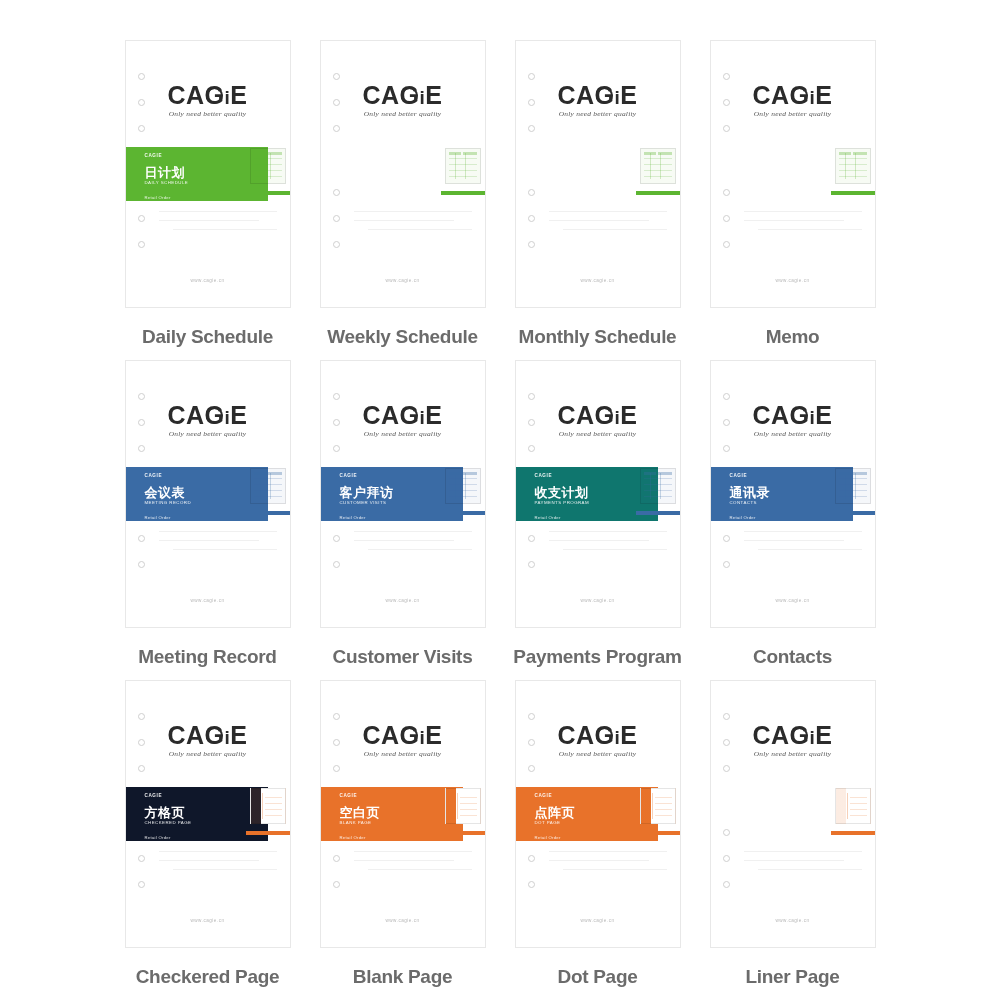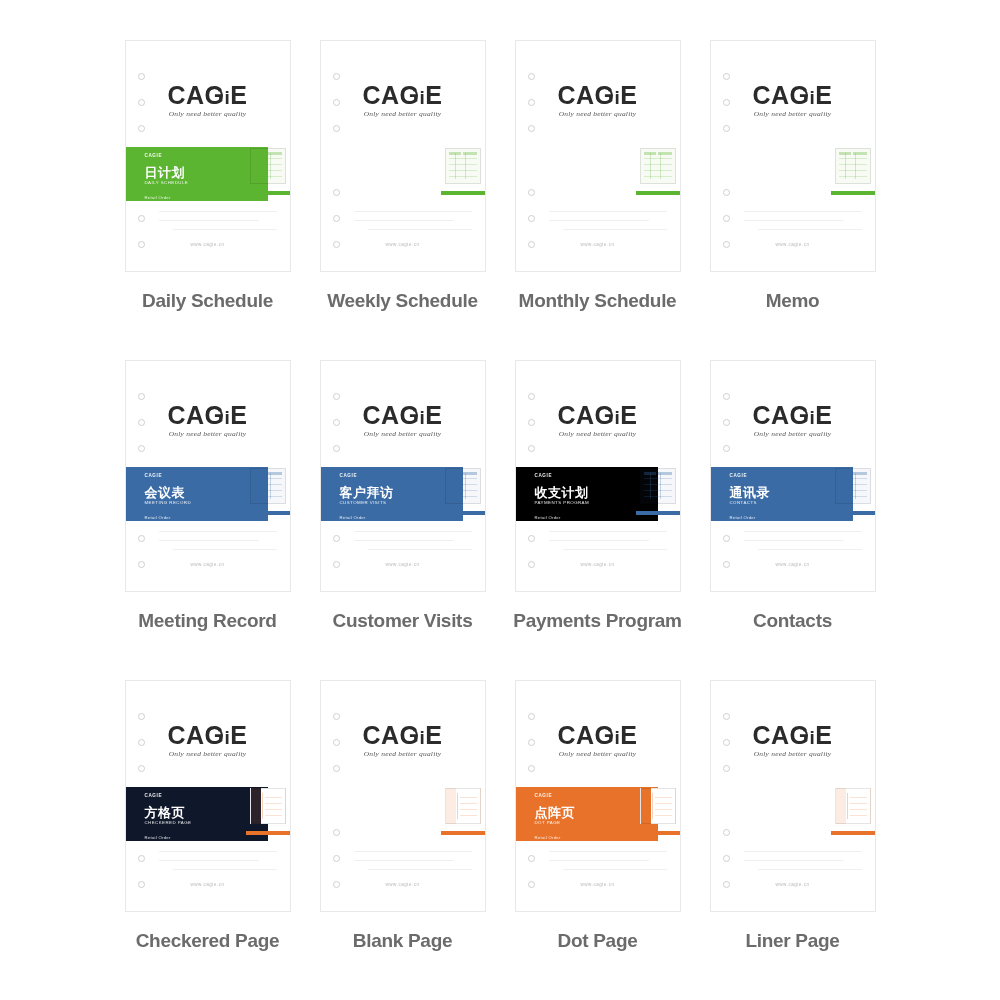--- a/index.html
+++ b/index.html
@@ -26,21 +26,21 @@
   .product-cell {
     display: flex;
     flex-direction: column;
     align-items: center;
   }
 
   
   .sheet {
     position: relative;
     width: 166px;
-    height: 232px;
+    height: 268px;
     background: #ffffff;
     border: 1px solid #e8e8e8;
     overflow: hidden;
   }
 
   
   .hole {
     position: absolute;
     left: 12px;
     width: 7px;
@@ -445,21 +445,21 @@
     </div>
     <div class="product-cell">
       <div class="sheet">
         <div class="hole h1"></div>
         <div class="hole h2"></div>
         <div class="hole h3"></div>
         <div class="hole h4"></div>
         <div class="hole h5"></div>
         <div class="hole h6"></div>
         <div class="brand"><div class="brand-word"><span>CA</span><span class="g-ring">G</span><span class="small-i">i</span><span>E</span></div><div class="brand-tag">Only need better quality</div></div>
-        <div class="band" style="background: #000000;">
+        <div class="band" style="background: #0f766e;">
           <div class="band-brand">CAGIE</div>
           <div class="band-cn">收支计划</div>
           <div class="band-en">PAYMENTS PROGRAM</div>
           <div class="band-note">Retail Order</div>
         </div>
         <div class="thumb">
           <div class="thumb-pic" style="background: rgba(58, 107, 165, 0.05);">
             <div class="tcol" style="left: 9px; border-left-color: rgba(58, 107, 165, 0.267);"></div>
             <div class="tcol" style="left: 19px; border-left-color: rgba(58, 107, 165, 0.267);"></div>
             <div class="trow" style="top: 9px; border-top-color: rgba(58, 107, 165, 0.2);"></div>
@@ -553,20 +553,26 @@
     </div>
     <div class="product-cell">
       <div class="sheet">
         <div class="hole h1"></div>
         <div class="hole h2"></div>
         <div class="hole h3"></div>
         <div class="hole h4"></div>
         <div class="hole h5"></div>
         <div class="hole h6"></div>
         <div class="brand"><div class="brand-word"><span>CA</span><span class="g-ring">G</span><span class="small-i">i</span><span>E</span></div><div class="brand-tag">Only need better quality</div></div>
+        <div class="band" style="background: rgb(232, 114, 42);">
+          <div class="band-brand">CAGIE</div>
+          <div class="band-cn">空白页</div>
+          <div class="band-en">BLANK PAGE</div>
+          <div class="band-note">Retail Order</div>
+        </div>
         <div class="thumb">
           <div class="thumb-pic" style="background: linear-gradient(90deg, rgba(232, 114, 42, 0.133) 0px, rgba(232, 114, 42, 0.133) 30%, rgb(255, 255, 255) 30%, rgb(255, 255, 255) 100%);">
             <div class="tcol" style="left: 11px; border-left-color: rgba(232, 114, 42, 0.333);"></div>
             <div class="trow" style="top: 8px; left: 14px; border-top-color: rgba(232, 114, 42, 0.2);"></div>
             <div class="trow" style="top: 14px; left: 14px; border-top-color: rgba(232, 114, 42, 0.2);"></div>
             <div class="trow" style="top: 20px; left: 14px; border-top-color: rgba(232, 114, 42, 0.2);"></div>
             <div class="trow" style="top: 26px; left: 14px; border-top-color: rgba(232, 114, 42, 0.2);"></div>
           </div>
           <div class="thumb-bar" style="background: rgb(232, 114, 42);"></div>
         </div>

